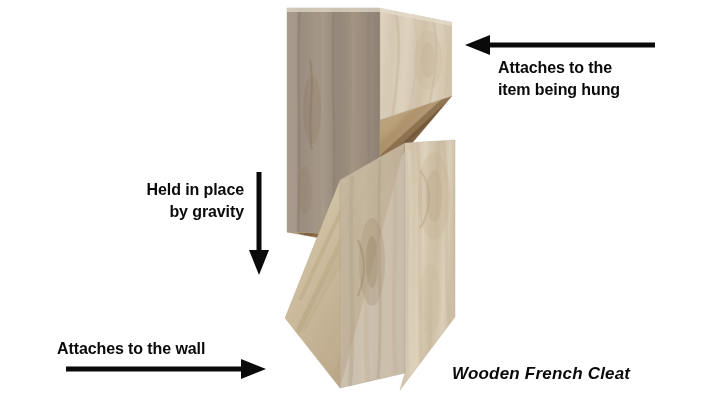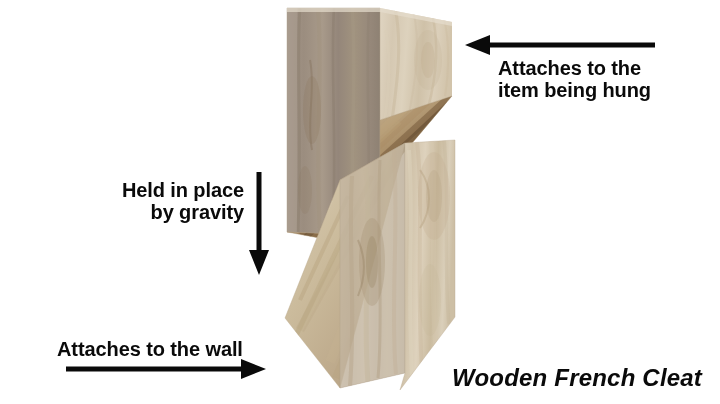--- a/index.html
+++ b/index.html
@@ -20,21 +20,21 @@
     left: 0;
     top: 0;
     width: 720px;
     height: 404px;
   }
   .anno {
     position: absolute;
     color: #0a0a0a;
     font-family: "Liberation Sans", sans-serif;
     font-weight: bold;
-    font-size: 20px;
+    font-size: 16px;
     line-height: 22px;
     white-space: pre-line;
     letter-spacing: -0.1px;
   }
   #anno-top {
     left: 498px;
     top: 57px;
     text-align: left;
   }
   #anno-gravity {
@@ -49,21 +49,21 @@
     text-align: right;
   }
   #caption {
     position: absolute;
     left: 452px;
     top: 364px;
     color: #0a0a0a;
     font-family: "Liberation Sans", sans-serif;
     font-weight: bold;
     font-style: italic;
-    font-size: 24px;
+    font-size: 17px;
     letter-spacing: 0.2px;
   }
 </style>
 </head>
 <body>
 
 <div id="stage">
 
   <svg id="cleat-svg" viewBox="0 0 720 404">
     <defs>

